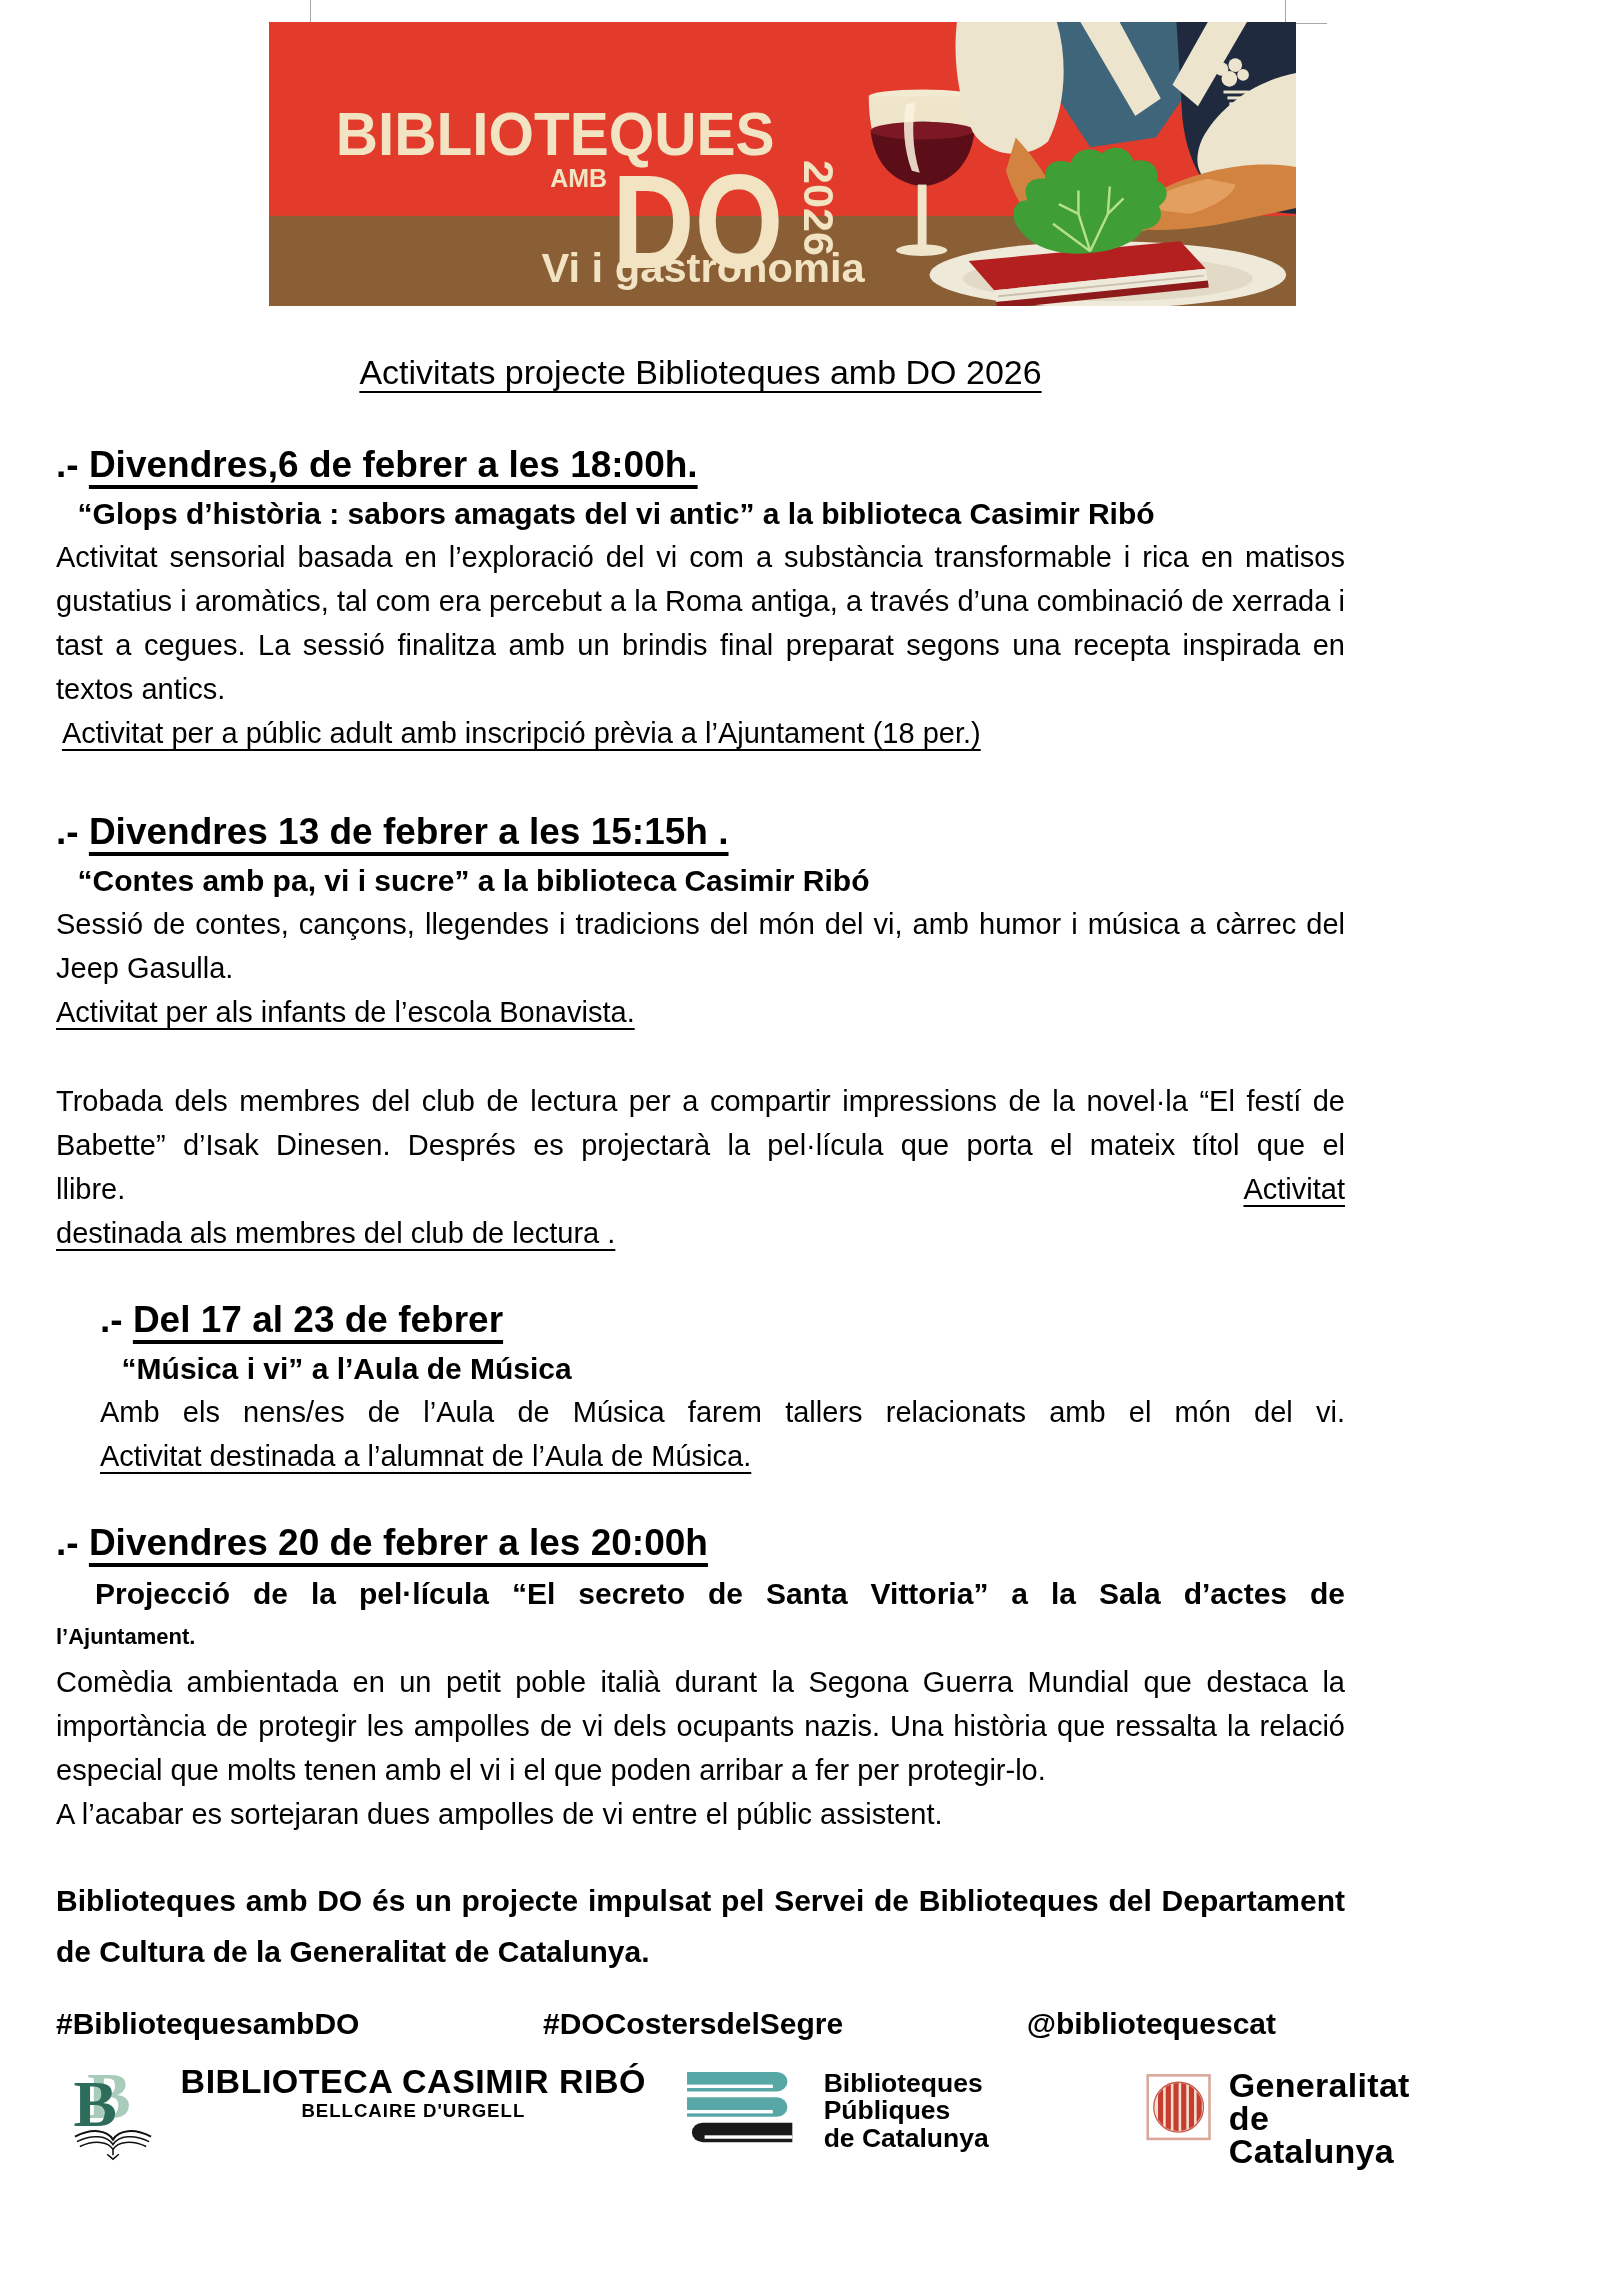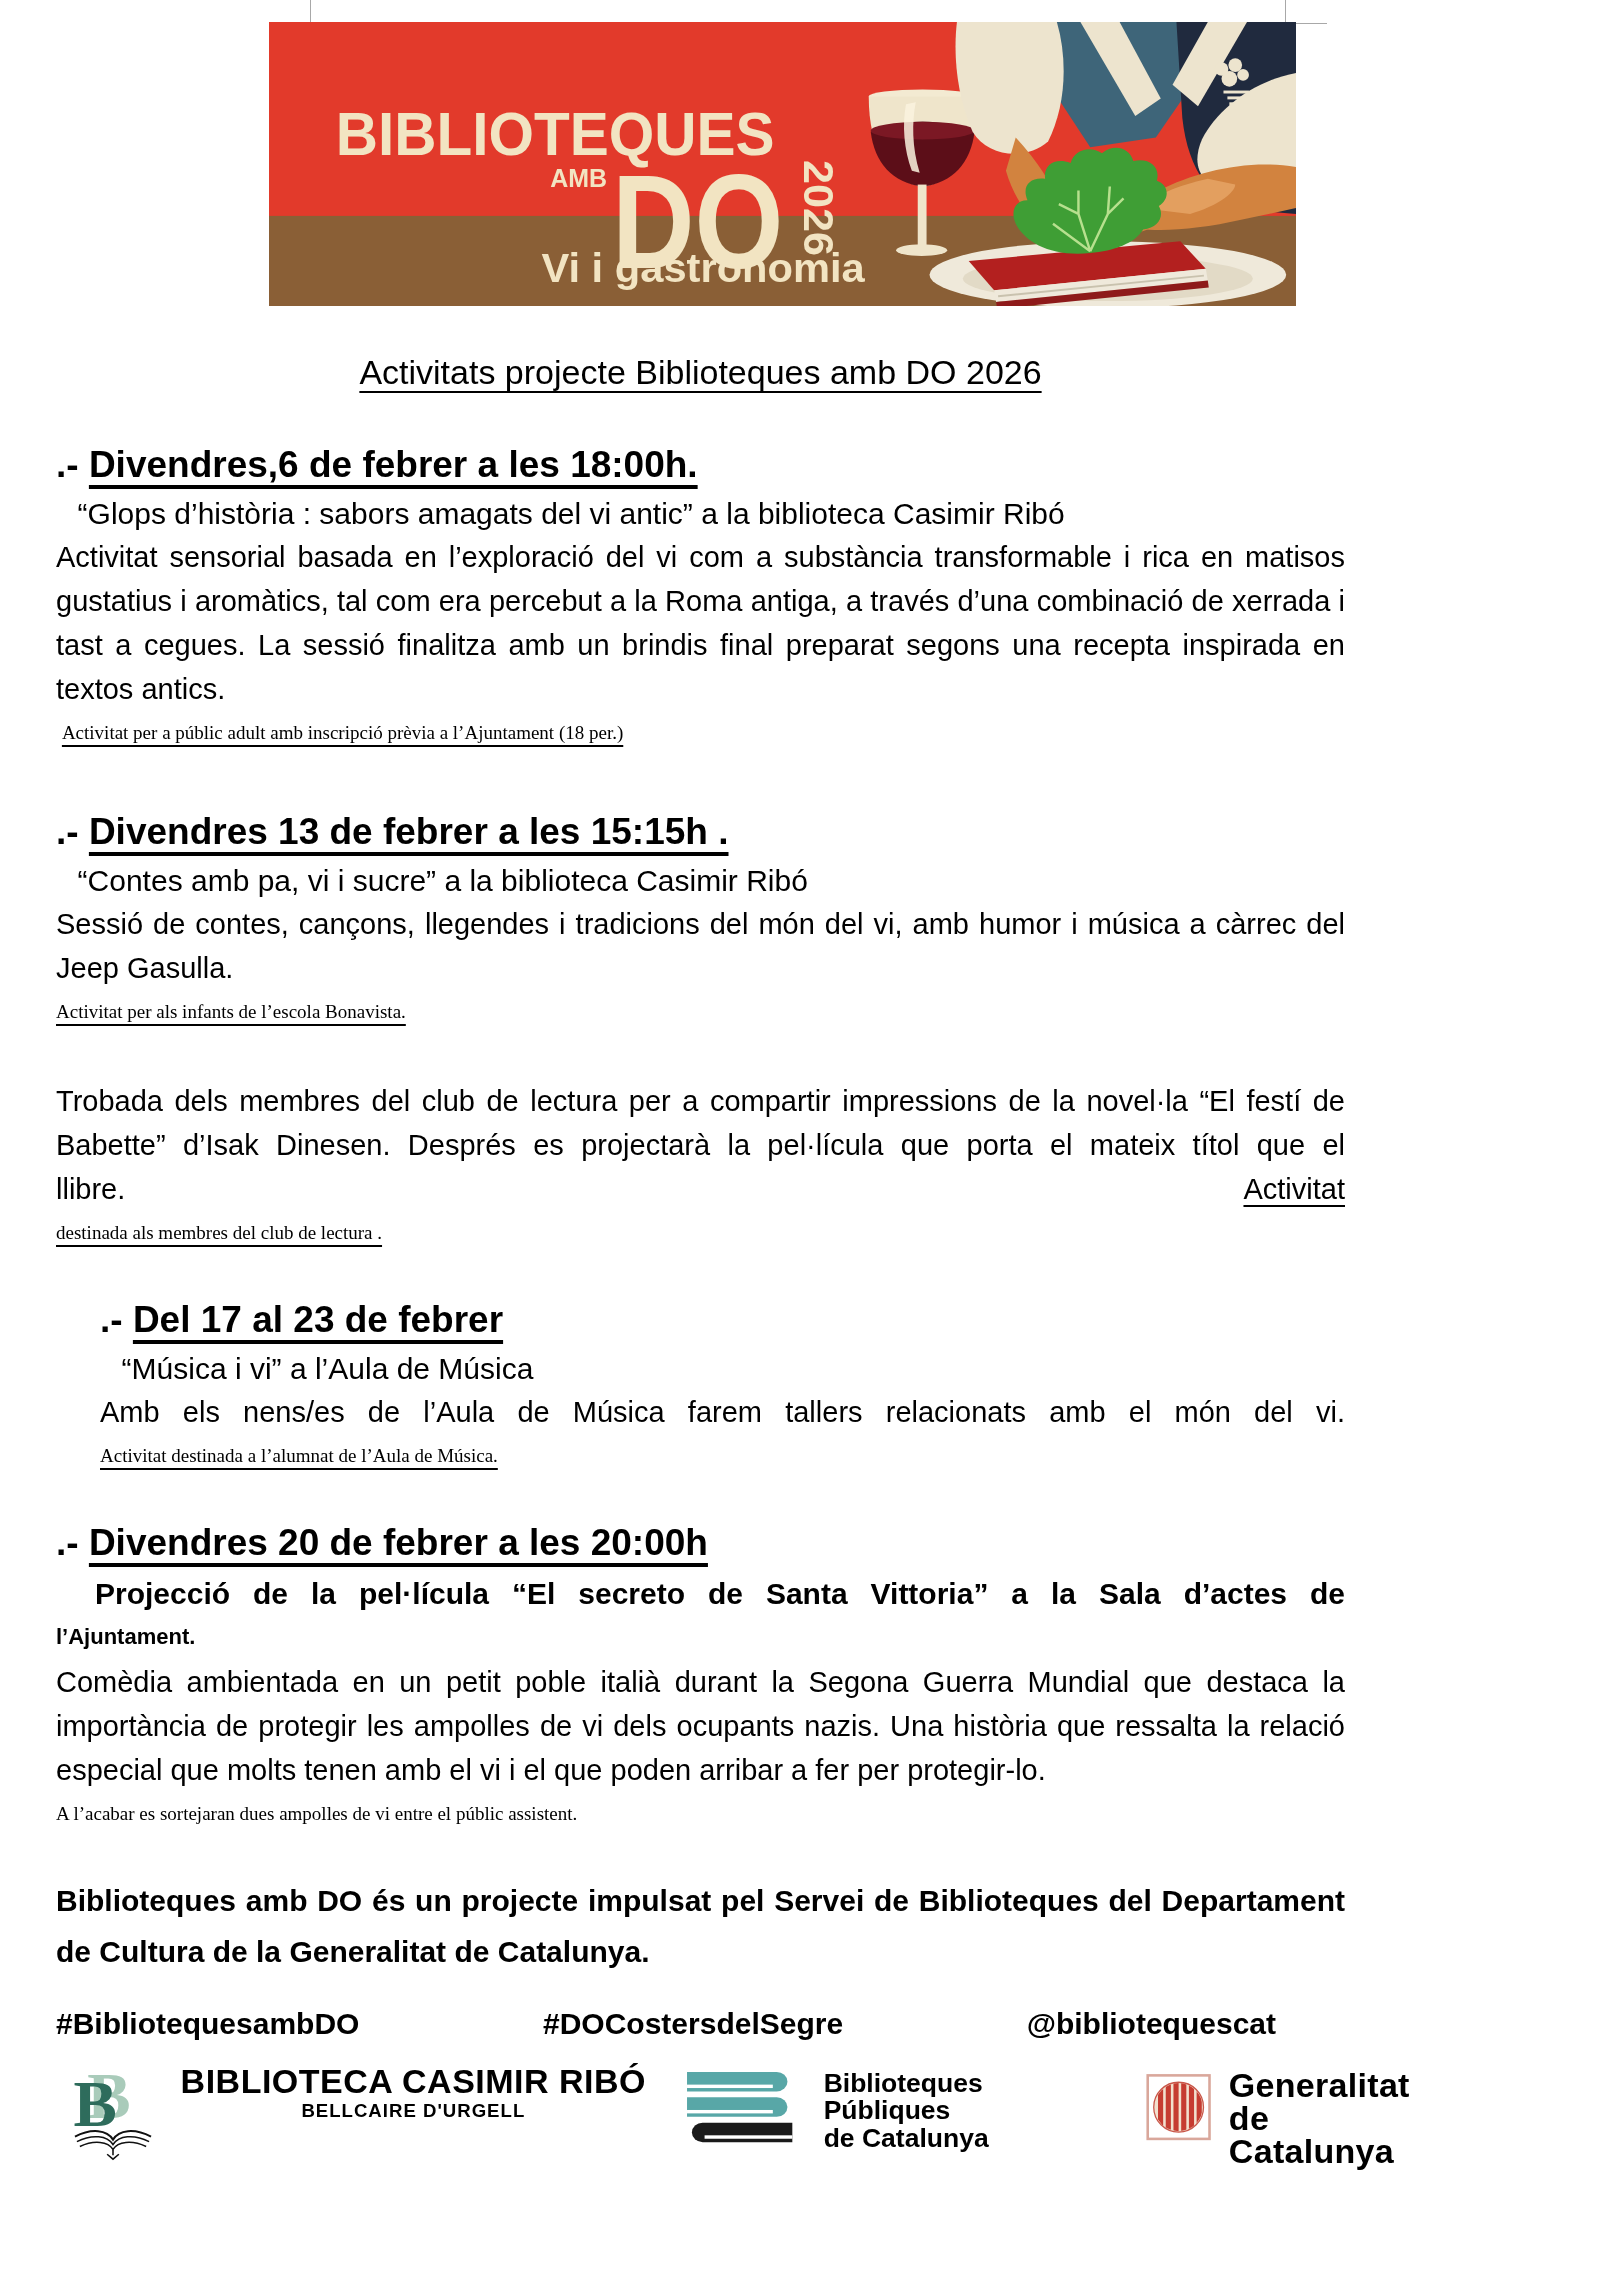--- a/index.html
+++ b/index.html
@@ -12,26 +12,26 @@
   .banner{position:absolute;left:269px;top:21.6px;width:1027px;height:284px;}
   .banner svg{display:block;width:100%;height:100%;}
   
   .content{position:absolute;left:0;top:306px;width:1397px;padding:0 52px 0 56px;box-sizing:border-box;}
   .doc-title{margin-top:47px;text-align:center;font-size:34px;font-weight:400;}
   .doc-title span{text-decoration:underline;text-decoration-thickness:2px;text-underline-offset:6.9px;text-decoration-skip-ink:none;}
   .event{margin:0;}
   .mt1{margin-top:49px;} .mt2{margin-top:53px;} .mt3{margin-top:45px;} .mt4{margin-top:41px;margin-left:44px;} .mt5{margin-top:41px;}
   h2.date{margin:0;font-size:37px;font-weight:700;line-height:47px;letter-spacing:0;}
   h2.date .u{text-decoration:underline;text-decoration-thickness:3.9px;text-underline-offset:7.8px;text-decoration-skip-ink:none;}
-  h3.sub{margin:5.9px 0 0 0;font-size:30px;font-weight:400;line-height:39px;padding-left:21.6px;}
+  h3.sub{margin:5.9px 0 0 0;font-size:30px;font-weight:700;line-height:39px;padding-left:21.6px;}
   .sub-l1{margin:5.9px 0 0 0;font-size:30px;font-weight:700;line-height:43px;text-align:justify;text-align-last:justify;text-indent:39px;}
   .sub-l2{margin:0;font-size:22px;font-weight:700;line-height:43px;}
   p.body{margin:2px 0 0 0;font-size:29px;line-height:44px;text-align:justify;text-align-last:left;}
   p.body.fill{text-align-last:justify;}
-  p.note{margin:0;font-size:19px;line-height:44px;font-family:Liberation Serif, serif;}
+  p.note{margin:0;font-size:29px;line-height:44px;}
   p.note .u2, .u2{text-decoration:underline;text-decoration-thickness:2px;text-underline-offset:5.9px;text-decoration-skip-ink:none;}
   .pad6{padding-left:5.9px;}
   .s3row{display:flex;justify-content:space-between;align-items:baseline;font-size:29px;line-height:44px;}
   
   .credit{margin-top:39px;font-size:30px;font-weight:700;line-height:51px;text-align:justify;text-align-last:left;}
   .hashtags{margin-top:15px;width:1220px;display:flex;justify-content:space-between;font-size:30px;font-weight:700;text-align:right;}
   
   .logos{position:relative;margin-top:21.6px;height:118px;}
   .logo{position:absolute;display:flex;align-items:flex-start;}
   .logo-cas{left:17.6px;top:2px;}

